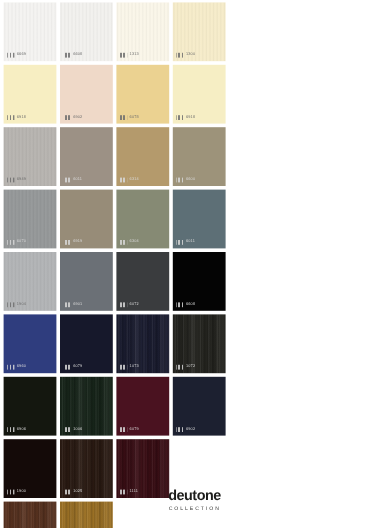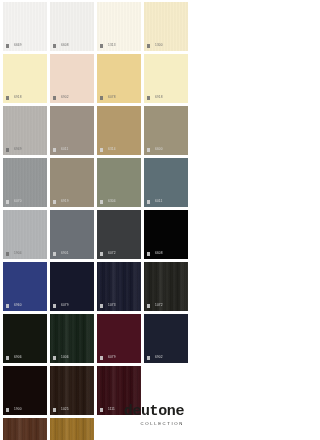--- a/index.html
+++ b/index.html
@@ -85,26 +85,26 @@
   .lt .label{color:#6d6d6d;}
   .dk .label{color:#d8d8d8;}
 
   #logo{
     position:absolute;
     right:6px;bottom:14px;
     text-align:right;
     user-select:none;
   }
   #logo .brand{
-    font-size:15px;
+    font-size:12px;
     font-weight:700;
     letter-spacing:-0.4px;
     color:#1d1d1b;
     line-height:1;
-    font-family:Liberation Mono, monospace;
+    font-family:Liberation Sans, sans-serif;
   }
   #logo .sub{
     margin-top:2.5px;
     font-size:4.3px;
     letter-spacing:1.6px;
     color:#3a3a38;
     line-height:1;
     font-family:"Liberation Sans", sans-serif;
   }
 </style>

